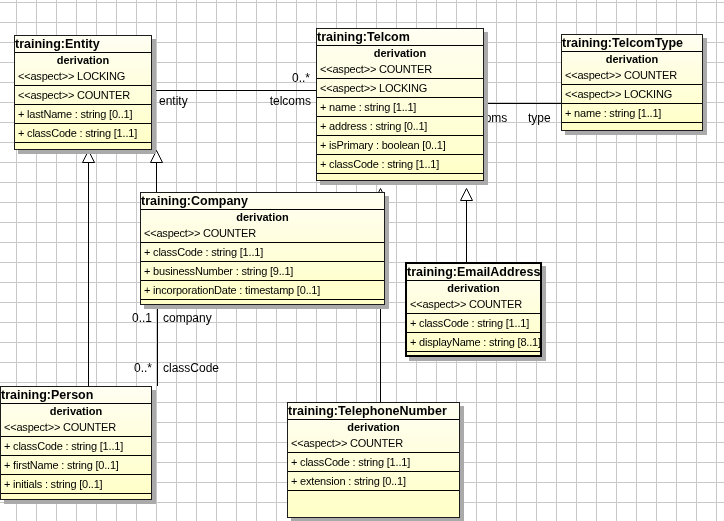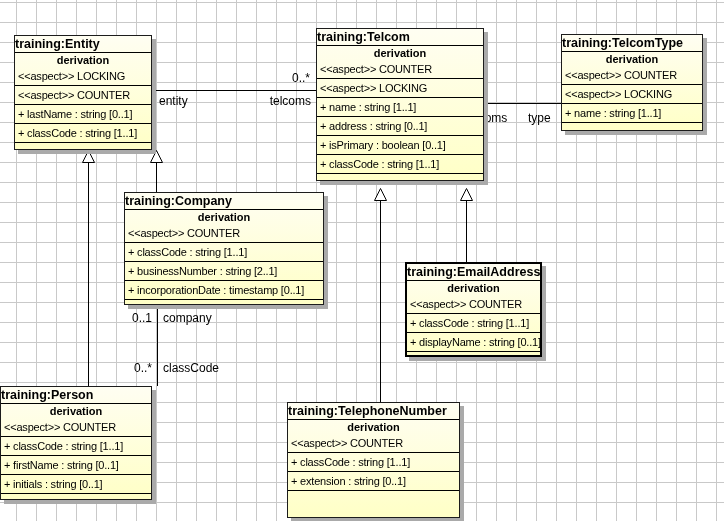--- a/index.html
+++ b/index.html
@@ -107,36 +107,36 @@
 
   <div class="cls" style="left:561px;top:34px;width:142px;height:97px">
     <div class="cls-title">training:TelcomType</div>
     <div class="cls-sub">derivation</div>
     <div class="row">&lt;&lt;aspect&gt;&gt; COUNTER</div>
     <div class="row">&lt;&lt;aspect&gt;&gt; LOCKING</div>
     <div class="row">+ name : string [1..1]</div>
     <div class="fill"></div>
   </div>
 
-  <div class="cls" style="left:124px;top:192px;width:200px;height:113px">
+  <div class="cls" style="left:140px;top:192px;width:245px;height:113px">
     <div class="cls-title">training:Company</div>
     <div class="cls-sub">derivation</div>
     <div class="row">&lt;&lt;aspect&gt;&gt; COUNTER</div>
     <div class="row">+ classCode : string [1..1]</div>
-    <div class="row">+ businessNumber : string [2..1]</div>
+    <div class="row">+ businessNumber : string [9..1]</div>
     <div class="row">+ incorporationDate : timestamp [0..1]</div>
     <div class="fill"></div>
   </div>
 
   <div class="cls selected" style="left:405px;top:262px;width:137px;height:95px">
     <div class="cls-title">training:EmailAddress</div>
     <div class="cls-sub">derivation</div>
     <div class="row">&lt;&lt;aspect&gt;&gt; COUNTER</div>
     <div class="row">+ classCode : string [1..1]</div>
-    <div class="row">+ displayName : string [0..1]</div>
+    <div class="row">+ displayName : string [8..1]</div>
     <div class="fill"></div>
   </div>
 
   <div class="cls" style="left:0;top:386px;width:152px;height:114px">
     <div class="cls-title">training:Person</div>
     <div class="cls-sub">derivation</div>
     <div class="row">&lt;&lt;aspect&gt;&gt; COUNTER</div>
     <div class="row">+ classCode : string [1..1]</div>
     <div class="row">+ firstName : string [0..1]</div>
     <div class="row">+ initials : string [0..1]</div>

